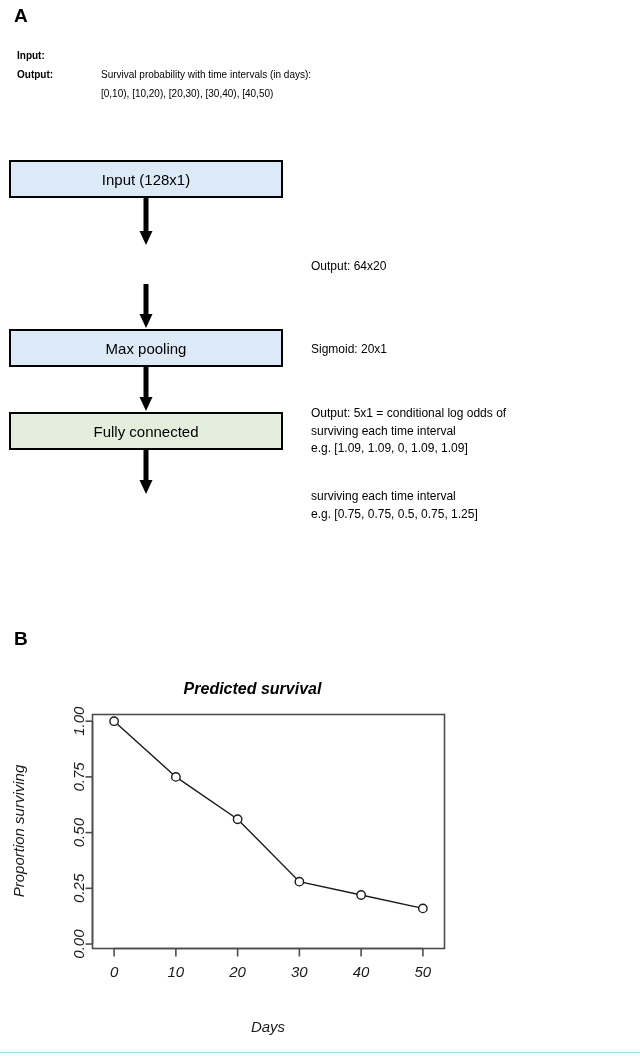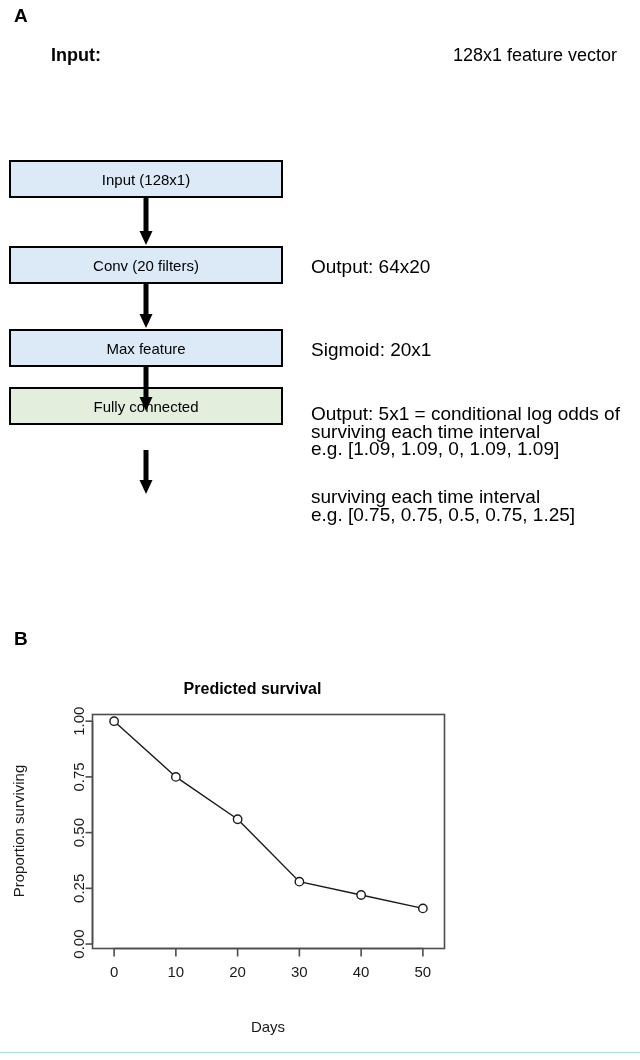--- a/index.html
+++ b/index.html
@@ -25,23 +25,22 @@
   }
   #panel-a-letter { left: 14px; top: 5px; }
   #panel-b-letter { left: 14px; top: 628px; }
 
   
   .spec {
     position: absolute;
     left: 17px;
     top: 46px;
     width: 600px;
-    font-size: 18px;
+    font-size: 10px;
     line-height: 19px;
-    text-align: right;
   }
   .spec-row {
     display: flex;
     align-items: flex-start;
   }
   .spec-key {
     font-weight: bold;
     width: 84px;
     flex: 0 0 84px;
   }
@@ -80,32 +79,33 @@
     position: absolute;
     left: 139px;
     width: 14px;
   }
   .arrow svg { display: block; }
 
   .side-note {
     position: absolute;
     left: 311px;
     width: 320px;
-    font-size: 19px;
+    font-size: 12px;
     line-height: 17.5px;
   }
   .side-note-line { display: block; }
 
   
   .chart-wrap {
     position: absolute;
     left: 0;
     top: 620px;
     width: 640px;
     height: 420px;
+    font-style: italic;
   }
   .chart-title {
     position: absolute;
     left: 0;
     top: 60px;
     width: 505px;
     text-align: center;
     font-size: 16px;
     font-weight: bold;
   }
@@ -136,36 +136,39 @@
   }
 </style>
 </head>
 <body>
 
 <div class="panel-letter" id="panel-a-letter">A</div>
 
 <div class="spec">
   <div class="spec-row">
     <div class="spec-key">Input:</div>
-    <div class="spec-val">128x1 feature vector</div>
+  </div>
+  <div class="spec-row">
+    <div class="spec-key">Output:</div>
+    <div class="spec-val">
+      <span class="spec-val-line">Survival probability with time intervals (in days):</span>
+      <span class="spec-val-line">[0,10), [10,20), [20,30), [30,40), [40,50)</span>
+    </div>
   </div>
 </div>
 
 <div class="flow">
 
   <div class="node blue" style="top:160px">
     <span class="node-label">Input (128x1)</span>
   </div>
-  <div class="node blue" style="top:246px">
-    <span class="node-label">Conv (20 filters)</span>
-  </div>
   <div class="node blue" style="top:329px">
-    <span class="node-label">Max feature</span>
-  </div>
-  <div class="node green" style="top:387px">
+    <span class="node-label">Max pooling</span>
+  </div>
+  <div class="node green" style="top:412px">
     <span class="node-label">Fully connected</span>
   </div>
 
   <div class="arrow" style="top:198px;height:48px">
     <svg width="14" height="48" viewBox="0 0 14 48">
       <line x1="7" y1="0" x2="7" y2="36" stroke="#000" stroke-width="5"></line>
       <polygon points="7,47 0.5,33 13.5,33" fill="#000"></polygon>
     </svg>
   </div>
   <div class="arrow" style="top:284px;height:45px">

